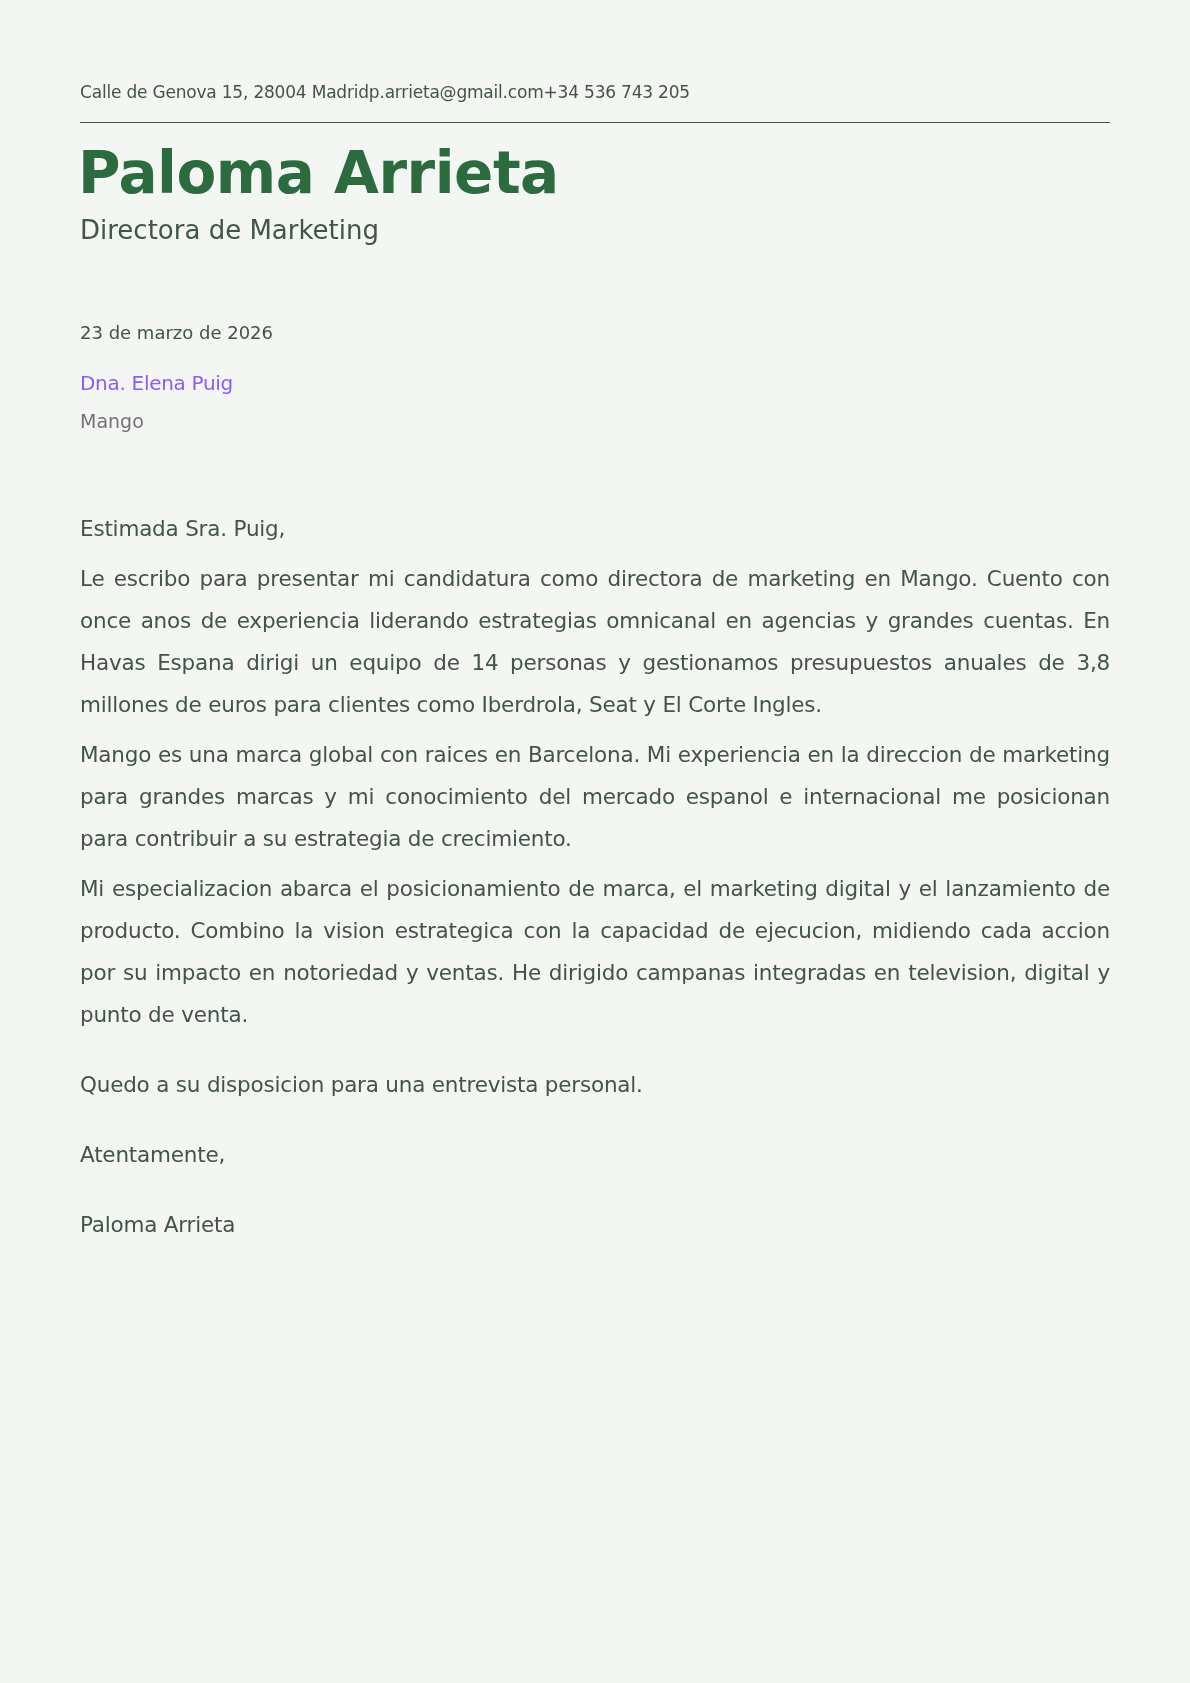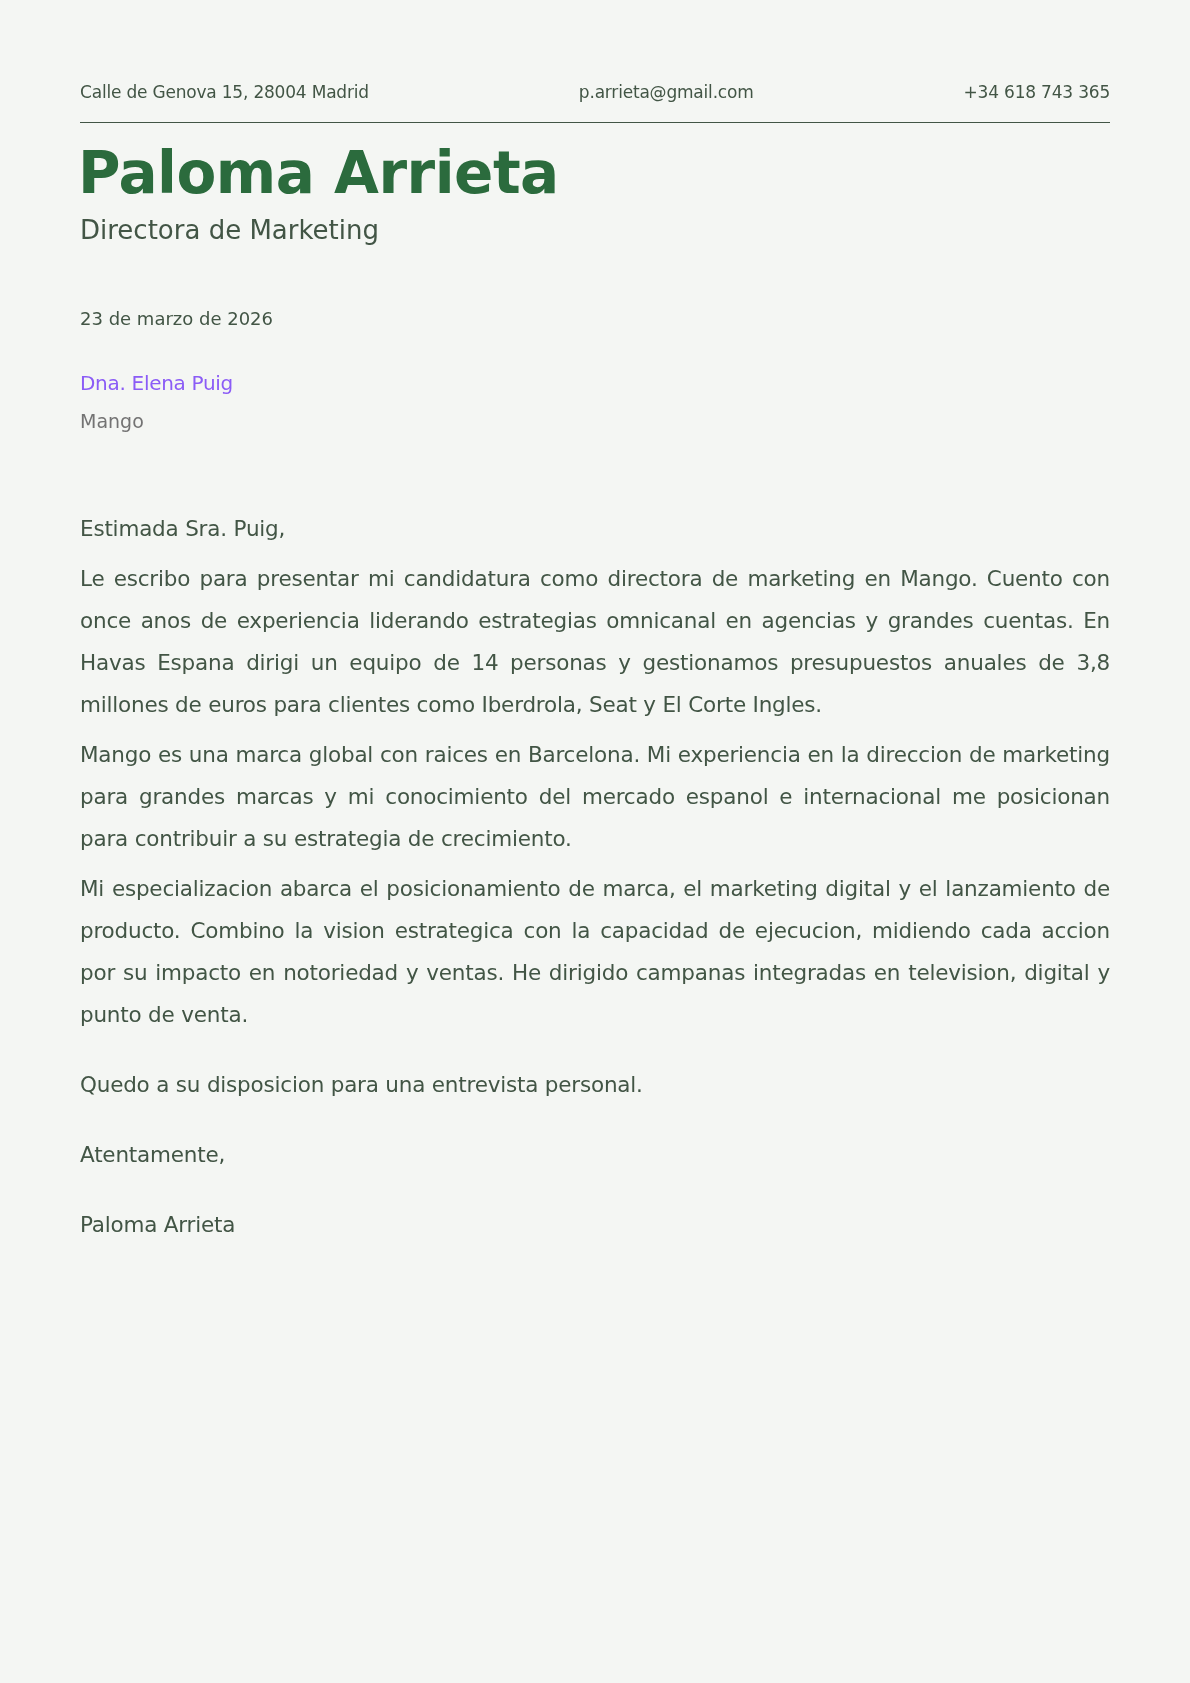--- a/index.html
+++ b/index.html
@@ -20,21 +20,20 @@
       left: 80px;
       top: 0;
       width: 1030px;
     }
     .contact-bar {
       position: absolute;
       top: 82px;
       left: 0;
       width: 1030px;
       display: flex;
-      justify-content: space-between;
       font-size: 17px;
       color: #425545;
       letter-spacing: -0.2px;
     }
     .contact-bar span { white-space: nowrap; }
     .rule {
       position: absolute;
       top: 122px;
       left: 0;
       width: 1030px;
@@ -55,21 +54,21 @@
     .role {
       position: absolute;
       top: 215px;
       left: 0;
       font-size: 26px;
       color: #425545;
       white-space: nowrap;
     }
     .date {
       position: absolute;
-      top: 308px;
+      top: 322px;
       left: 0;
       font-size: 18px;
       color: #425545;
     }
     .recipient-name {
       position: absolute;
       top: 371px;
       left: 0;
       font-size: 20px;
       font-weight: normal;
@@ -99,21 +98,21 @@
     }
     .body p.left { text-align: left; margin-top: 28px; }
   </style>
 </head>
 <body>
 
 <div class="page">
   <div class="contact-bar">
     <span>Calle de Genova 15, 28004 Madrid</span>
     <span>p.arrieta@gmail.com</span>
-    <span>+34 618 743 365</span>
+    <span>+34 536 743 205</span>
   </div>
   <div class="rule"></div>
 
   <div class="name">Paloma Arrieta</div>
   <div class="role">Directora de Marketing</div>
 
   <div class="date">23 de marzo de 2026</div>
 
   <div class="recipient-name">Dna. Elena Puig</div>
   <div class="recipient-company">Mango</div>

